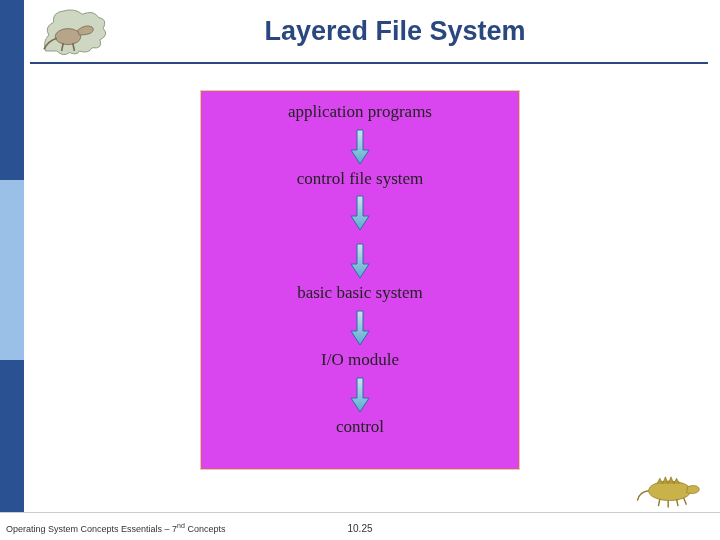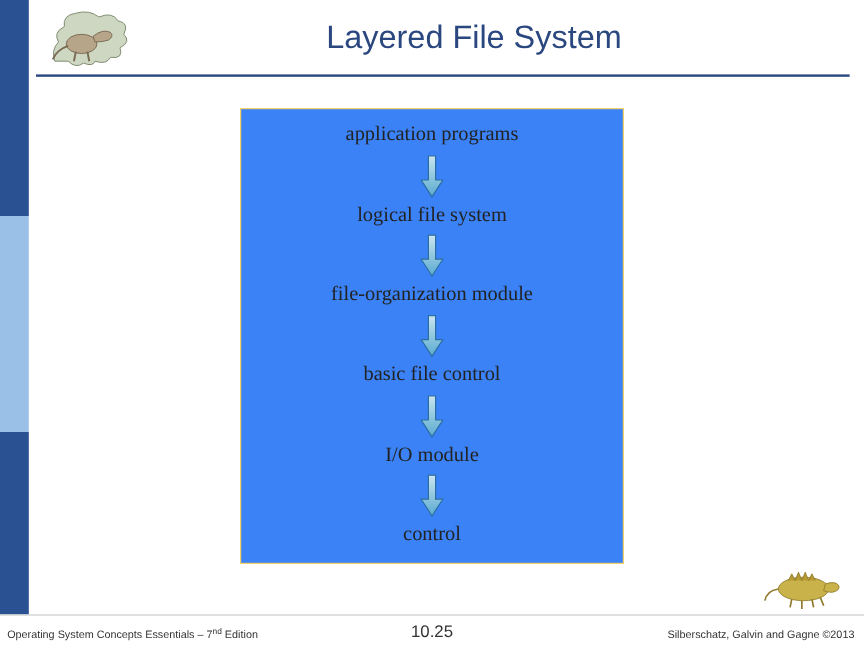--- a/index.html
+++ b/index.html
@@ -32,40 +32,40 @@
     position: absolute;
     left: 6px;
     top: -4px;
     width: 80px;
     height: 58px;
   }
   .title {
     text-align: center;
     color: #2a487f;
     font-size: 27px;
-    font-weight: 400;
+    font-weight: 700;
     padding-top: 10px;
     padding-left: 40px;
   }
   .rule {
     position: absolute;
     left: 30px;
     right: 12px;
     top: 62px;
     height: 2px;
     background: #2a487f;
   }
   .diagram {
     position: absolute;
     left: 200px;
     top: 90px;
     width: 320px;
     height: 380px;
     border: 1px solid #f6cf63;
-    background: #3b82f6;
+    background: #d946ef;
     display: flex;
     flex-direction: column;
     align-items: center;
     justify-content: flex-start;
     padding: 12px 0 8px 0;
   }
   .layer-label {
     font-family: Georgia, "Times New Roman", serif;
     font-size: 17px;
     color: #222;
@@ -90,21 +90,21 @@
     bottom: 6px;
     font-size: 9px;
     color: #333;
   }
   .foot-left sup { font-size: 7px; }
   .foot-center {
     position: absolute;
     left: 50%;
     transform: translateX(-50%);
     bottom: 6px;
-    font-size: 14px;
+    font-size: 10px;
     color: #333;
   }
   .foot-right {
     position: absolute;
     right: 8px;
     bottom: 6px;
     font-size: 9px;
     color: #333;
   }
   .dino-bot {
@@ -141,29 +141,28 @@
   <div class="layer-label">application programs</div>
   <svg class="arrow" width="24" height="38" viewBox="0 0 24 38">
     <defs>
       <linearGradient id="ag" x1="0" y1="0" x2="0" y2="1">
         <stop offset="0" stop-color="#c9e5f2"></stop>
         <stop offset="1" stop-color="#5aa9cf"></stop>
       </linearGradient>
     </defs>
     <path d="M9 2 H15 V22 H21 L12 36 L3 22 H9 Z" fill="url(#ag)" stroke="#2a6fa0" stroke-width="1"></path>
   </svg>
-  <div class="layer-label">logical file system</div>
+  <div class="layer-label">control file system</div>
   <svg class="arrow" width="24" height="38" viewBox="0 0 24 38">
     <path d="M9 2 H15 V22 H21 L12 36 L3 22 H9 Z" fill="url(#ag)" stroke="#2a6fa0" stroke-width="1"></path>
   </svg>
-  <div class="layer-label">file-organization module</div>
   <svg class="arrow" width="24" height="38" viewBox="0 0 24 38">
     <path d="M9 2 H15 V22 H21 L12 36 L3 22 H9 Z" fill="url(#ag)" stroke="#2a6fa0" stroke-width="1"></path>
   </svg>
-  <div class="layer-label">basic file control</div>
+  <div class="layer-label">basic basic system</div>
   <svg class="arrow" width="24" height="38" viewBox="0 0 24 38">
     <path d="M9 2 H15 V22 H21 L12 36 L3 22 H9 Z" fill="url(#ag)" stroke="#2a6fa0" stroke-width="1"></path>
   </svg>
   <div class="layer-label">I/O module</div>
   <svg class="arrow" width="24" height="38" viewBox="0 0 24 38">
     <path d="M9 2 H15 V22 H21 L12 36 L3 22 H9 Z" fill="url(#ag)" stroke="#2a6fa0" stroke-width="1"></path>
   </svg>
   <div class="layer-label">control</div>
 </div>
 
@@ -173,17 +172,16 @@
   <path d="M74 28 Q86 24 90 30 Q92 36 82 38 Q76 38 72 36 Z" fill="#c9b24a" stroke="#8f7a2a" stroke-width="1"></path>
   <path d="M30 24 L34 16 L38 24 L42 14 L46 24 L50 14 L54 24 L58 16 L62 24" fill="#b79a34" stroke="#8f7a2a" stroke-width="1"></path>
   <line x1="34" y1="46" x2="32" y2="56" stroke="#8f7a2a" stroke-width="2"></line>
   <line x1="46" y1="48" x2="46" y2="58" stroke="#8f7a2a" stroke-width="2"></line>
   <line x1="58" y1="46" x2="60" y2="56" stroke="#8f7a2a" stroke-width="2"></line>
   <line x1="68" y1="44" x2="72" y2="54" stroke="#8f7a2a" stroke-width="2"></line>
 </svg>
 
 <div class="footer">
   <div class="foot-left">
-    <span>Operating System Concepts Essentials – 7</span><sup>nd</sup><span> Edition</span>
+    <span>Operating System Concepts Essentials – 7</span><sup>nd</sup><span> Concepts</span>
   </div>
   <div class="foot-center">10.25</div>
-  <div class="foot-right">Silberschatz, Galvin and Gagne ©2013</div>
 </div>
 
 </body></html>

